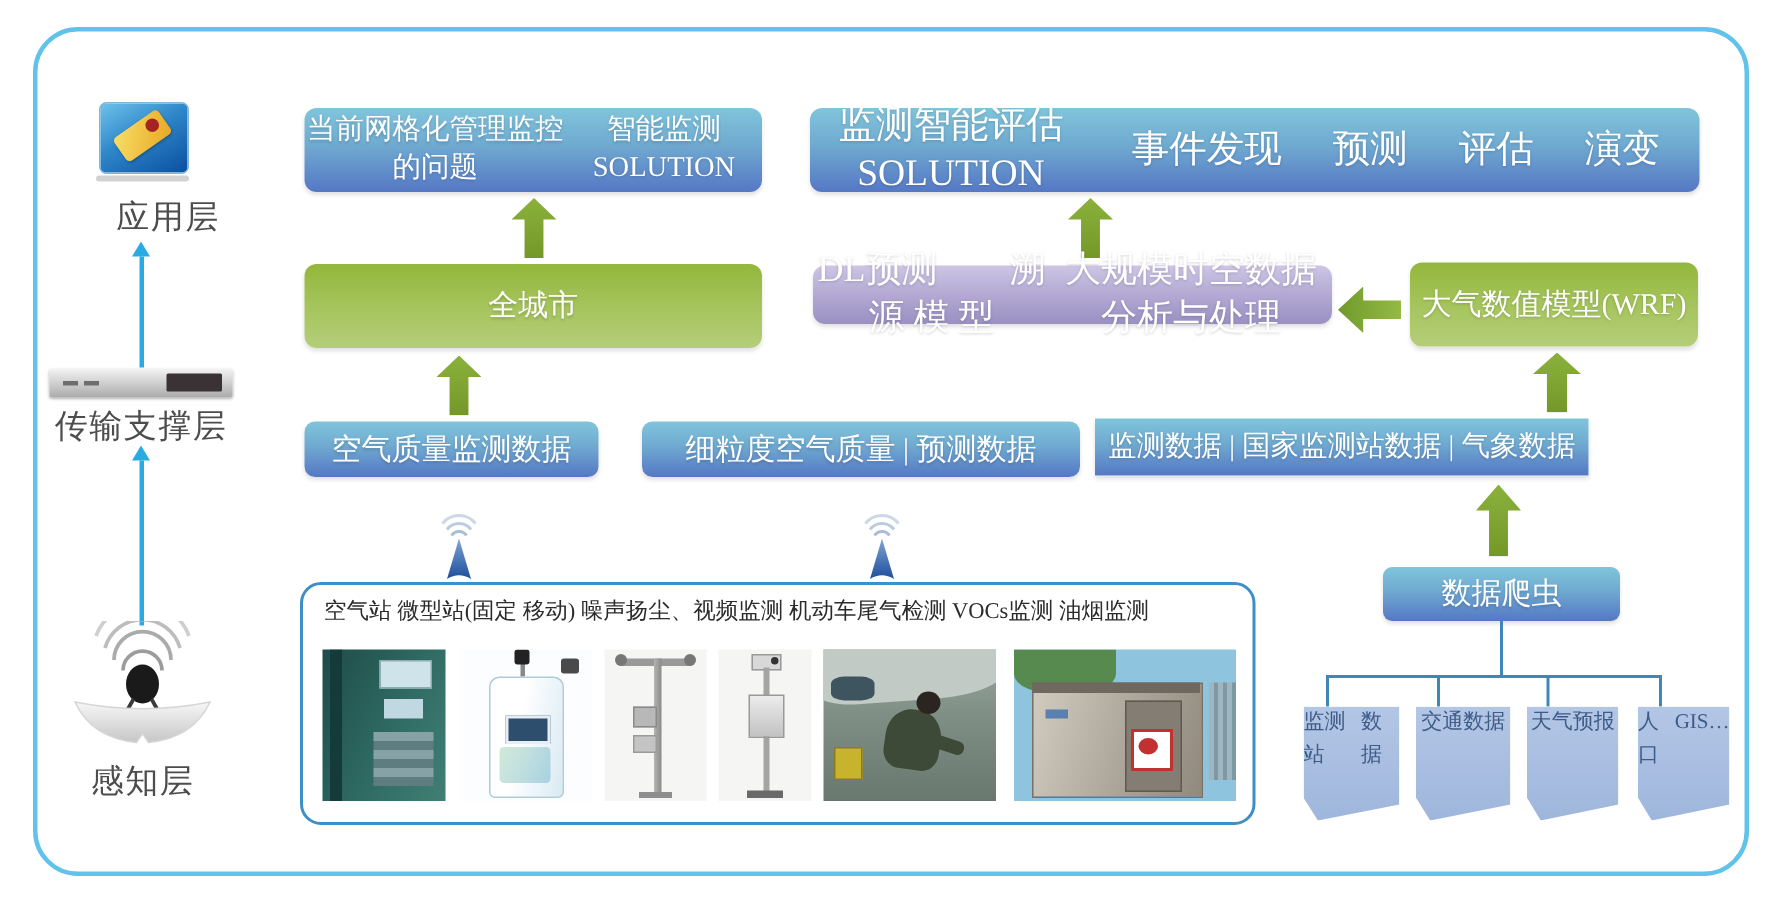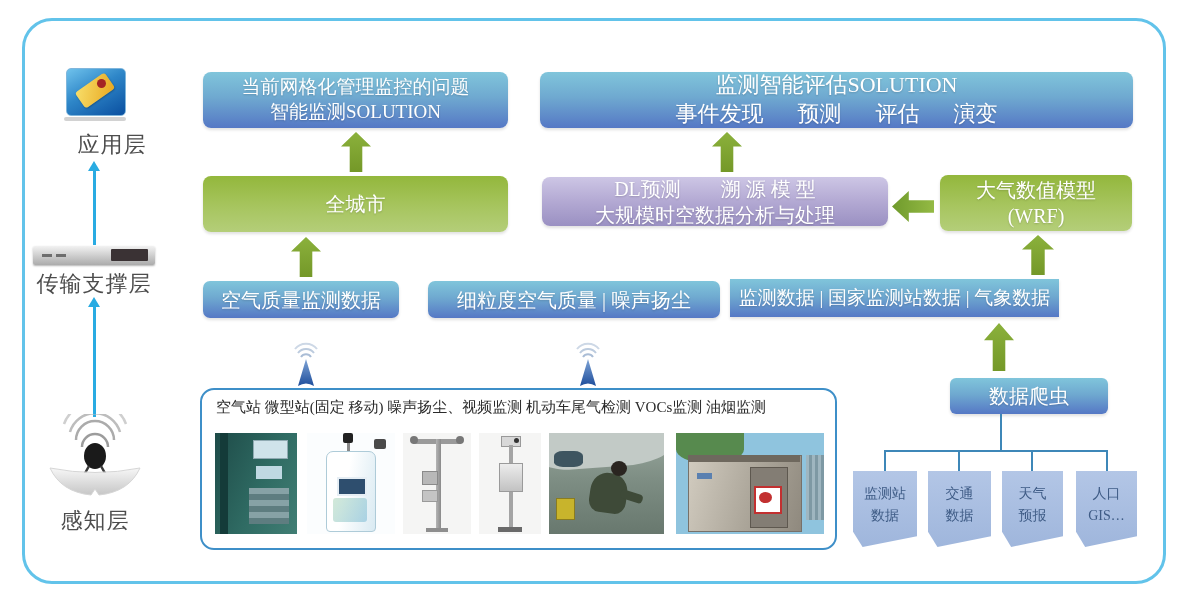--- a/index.html
+++ b/index.html
@@ -6,42 +6,42 @@
   #stage{
     position:relative;width:1185px;height:599px;background:#ffffff;
     font-family:"Liberation Serif","DejaVu Serif",serif;overflow:hidden;
   }
   .frame{
     position:absolute;left:22px;top:18px;width:1138px;height:560px;
     border:3px solid #62C3EA;border-radius:30px;background:#ffffff;
   }
   .box{
     position:absolute;color:#fff;text-align:center;border-radius:8px;
-    display:flex;flex-direction:column;justify-content:center;align-items:center;
+    display:flex;flex-direction:row;justify-content:center;align-items:center;
     line-height:1.3;text-shadow:0 1px 2px rgba(0,0,0,0.18);
     box-shadow:0 2px 3px rgba(0,0,0,0.12);
   }
   .blue{background:linear-gradient(180deg,#80C5DB 0%,#6FA9D0 45%,#5578C5 100%);}
   .green{background:linear-gradient(180deg,#93B73C 0%,#A7C55F 55%,#B4CE79 100%);}
   .purple{background:linear-gradient(180deg,#CDC6E5 0%,#B3A9D3 50%,#9A90C2 100%);}
   .garrow{position:absolute;background:linear-gradient(180deg,#8BB13C,#749828);
     clip-path:polygon(50% 0,100% 36%,71% 36%,71% 100%,29% 100%,29% 36%,0 36%);}
   .garrow-left{position:absolute;background:linear-gradient(90deg,#6F9A2C,#94BA44);
     clip-path:polygon(0 50%,40% 0,40% 30%,100% 30%,100% 70%,40% 70%,40% 100%);}
   .cline{position:absolute;width:3px;background:#29ABE2;}
   .chead{position:absolute;width:0;height:0;border-left:6px solid transparent;
     border-right:6px solid transparent;border-bottom:10px solid #29ABE2;}
   .layer-label{position:absolute;color:#4D4D4D;font-size:22px;text-align:center;letter-spacing:1px;}
   .sol-row{display:flex;justify-content:center;gap:34px;width:100%;}
   .conn{position:absolute;background:#3E87B8;}
   .srcbox{
     position:absolute;background:linear-gradient(180deg,#B3C6E6,#9FB6DC);
     clip-path:polygon(0 0,100% 0,100% 86%,15% 100%,0 80%);
-    color:#3F5C86;font-size:14px;text-align:center;line-height:1.55;
-    display:flex;flex-direction:column;justify-content:center;padding-bottom:8px;
+    color:#3F5C86;font-size:14px;line-height:1.55;
+    display:flex;flex-direction:row;justify-content:center;padding-bottom:8px;margin-left:16px;
   }
   .sensor-panel{position:absolute;left:200px;top:388px;width:633px;height:158px;
     border:2px solid #3E8FC8;border-radius:14px;background:#fff;}
   .sensor-title{position:absolute;left:216px;top:398px;width:605px;color:#2B2B2B;font-size:15px;}
   .photo{position:absolute;overflow:hidden;}
   .photo *{position:absolute;}
   .monitor{position:absolute;left:66px;top:68px;width:58px;height:46px;border-radius:5px;
     background:linear-gradient(150deg,#6FC2EC 0%,#2E86C8 45%,#0A4FA0 100%);
     border:1px solid #7FB6DC;overflow:hidden;}
   .monitor .card{position:absolute;left:10px;top:12px;width:36px;height:19px;border-radius:3px;
@@ -107,21 +107,21 @@
 
   <div class="box green" style="left:203px;top:176px;width:305px;height:56px;font-size:20px;">
     <span>全城市</span>
   </div>
   <div class="garrow" style="left:291px;top:237px;width:30px;height:40px;"></div>
 
   <div class="box blue" style="left:203px;top:281px;width:196px;height:37px;font-size:20px;border-radius:7px;">
     <span>空气质量监测数据</span>
   </div>
   <div class="box blue" style="left:428px;top:281px;width:292px;height:37px;font-size:20px;border-radius:7px;">
-    <span>细粒度空气质量 | 噪声扬尘</span>
+    <span>细粒度空气质量 | 预测数据</span>
   </div>
 
   <svg class="icon-svg" style="left:288px;top:340px;" width="36" height="48" viewBox="0 0 36 48">
     <defs>
       <linearGradient id="antGrad" x1="0" y1="0" x2="0" y2="1">
         <stop offset="0" stop-color="#7FA4D6"></stop>
           <stop offset="1" stop-color="#1E4E9C"></stop>
       </linearGradient>
     </defs>
     <path d="M7 9 A 14 14 0 0 1 29 9" stroke="#CDD8E6" stroke-width="2" fill="none"></path>
@@ -129,49 +129,49 @@
     <path d="M13 17 A 6 6 0 0 1 23 17" stroke="#AABDD6" stroke-width="2" fill="none"></path>
     <path d="M18 19 L26 46 Q18 41 10 46 Z" fill="url(#antGrad)"></path>
   </svg>
   <svg class="icon-svg" style="left:570px;top:340px;" width="36" height="48" viewBox="0 0 36 48">
     <path d="M7 9 A 14 14 0 0 1 29 9" stroke="#CDD8E6" stroke-width="2" fill="none"></path>
     <path d="M10 13 A 10 10 0 0 1 26 13" stroke="#BCCBDE" stroke-width="2" fill="none"></path>
     <path d="M13 17 A 6 6 0 0 1 23 17" stroke="#AABDD6" stroke-width="2" fill="none"></path>
     <path d="M18 19 L26 46 Q18 41 10 46 Z" fill="url(#antGrad)"></path>
   </svg>
 
-  <div class="box blue" style="left:540px;top:72px;width:593px;height:56px;font-size:22px;">
+  <div class="box blue" style="left:540px;top:72px;width:593px;height:56px;font-size:25px;">
     <span>监测智能评估SOLUTION</span>
     <div class="sol-row">
       <span>事件发现</span>
       <span>预测</span>
       <span>评估</span>
       <span>演变</span>
     </div>
   </div>
   <div class="garrow" style="left:712px;top:132px;width:30px;height:40px;"></div>
 
-  <div class="box purple" style="left:542px;top:177px;width:346px;height:49px;font-size:20px;">
+  <div class="box purple" style="left:542px;top:177px;width:346px;height:39px;font-size:24px;">
     <span>DL预测　　溯 源 模 型</span>
     <span>大规模时空数据分析与处理</span>
   </div>
   <div class="garrow-left" style="left:892px;top:191px;width:42px;height:31px;"></div>
 
   <div class="box green" style="left:940px;top:175px;width:192px;height:56px;font-size:20px;">
     <span>大气数值模型</span>
     <span>(WRF)</span>
   </div>
   <div class="garrow" style="left:1022px;top:235px;width:32px;height:40px;"></div>
 
   <div class="box blue" style="left:730px;top:279px;width:329px;height:38px;font-size:19px;border-radius:0;">
     <span>监测数据 | 国家监测站数据 | 气象数据</span>
   </div>
   <div class="garrow" style="left:984px;top:323px;width:30px;height:48px;"></div>
 
-  <div class="box blue" style="left:922px;top:378px;width:158px;height:36px;font-size:20px;border-radius:6px;margin-left:28px;">
+  <div class="box blue" style="left:922px;top:378px;width:158px;height:36px;font-size:20px;border-radius:6px;">
     <span>数据爬虫</span>
   </div>
 
   <div class="conn" style="left:1000px;top:414px;width:2px;height:36px;"></div>
   <div class="conn" style="left:884px;top:450px;width:224px;height:2px;"></div>
   <div class="conn" style="left:884px;top:450px;width:2px;height:21px;"></div>
   <div class="conn" style="left:958px;top:450px;width:2px;height:21px;"></div>
   <div class="conn" style="left:1031px;top:450px;width:2px;height:21px;"></div>
   <div class="conn" style="left:1106px;top:450px;width:2px;height:21px;"></div>
 

